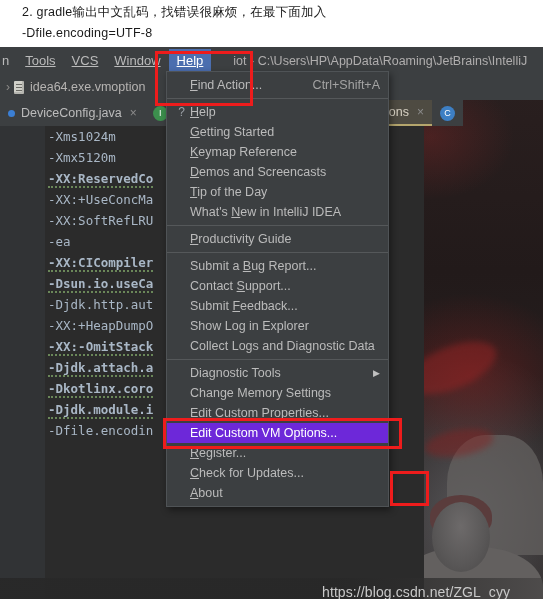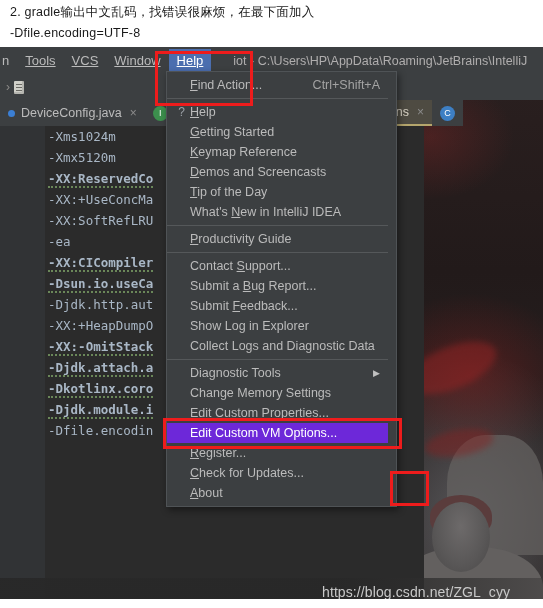--- a/index.html
+++ b/index.html
@@ -11,21 +11,21 @@
     width: 543px;
     height: 608px;
     overflow: hidden;
     font-family: "Liberation Sans", sans-serif;
     position: relative;
   }
 
   
   .article {
     position: absolute;
-    left: 4px; top: 0;
+    left: 16px; top: 0;
     width: 493px;
     height: 47px;
     background: #ffffff;
   }
   .article-line {
     position: absolute;
     left: 6px;
     color: #1a1a1a;
     font-size: 12.5px;
     white-space: nowrap;
@@ -245,21 +245,21 @@
   }
 
   
   .menu {
     position: absolute;
     left: 166px; top: 24px;
     width: 221px;
     background: #3c3f41;
     border: 1px solid #4f5356;
     box-shadow: 2px 3px 7px rgba(0,0,0,0.45);
-    padding: 3px 8px 3px 0;
+    padding: 3px 0 3px 0;
     z-index: 20;
     font-size: 12.5px;
     color: #bbbbbb;
   }
   .menu-item {
     height: 20px;
     line-height: 20px;
     display: flex;
     align-items: center;
     padding: 0 8px 0 6px;
@@ -363,20 +363,21 @@
     </div>
     <div class="menubar-item active">
       <span class="mnem">Help</span>
     </div>
     <div class="title-path">iot - C:\Users\HP\AppData\Roaming\JetBrains\IntelliJ</div>
   </div>
 
   <div class="breadcrumb">
     <span class="bc-chevron">›</span>
     <span class="bc-file-icon"></span>
+    <span>idea64.exe.vmoption</span>
   </div>
 
   <div class="tabbar">
     <div class="tab">
       <span class="dot"></span>
       <span>DeviceConfig.java</span>
       <span class="xclose">×</span>
     </div>
     <div class="tab">
       <span class="tab-icon-circle">I</span>
@@ -444,25 +445,25 @@
         <span class="mi-label">What's <span class="mnem">N</span>ew in IntelliJ IDEA</span>
       </div>
       <div class="menu-sep"></div>
       <div class="menu-item">
         <span class="mi-icon"></span>
         <span class="mi-label"><span class="mnem">P</span>roductivity Guide</span>
       </div>
       <div class="menu-sep"></div>
       <div class="menu-item">
         <span class="mi-icon"></span>
+        <span class="mi-label">Submit a <span class="mnem">B</span>ug Report...</span>
+      </div>
+      <div class="menu-item">
+        <span class="mi-icon"></span>
         <span class="mi-label">Contact <span class="mnem">S</span>upport...</span>
-      </div>
-      <div class="menu-item">
-        <span class="mi-icon"></span>
-        <span class="mi-label">Submit a <span class="mnem">B</span>ug Report...</span>
       </div>
       <div class="menu-item">
         <span class="mi-icon"></span>
         <span class="mi-label">Submit <span class="mnem">F</span>eedback...</span>
       </div>
       <div class="menu-item">
         <span class="mi-icon"></span>
         <span class="mi-label">Show Log in Explorer</span>
       </div>
       <div class="menu-item">

